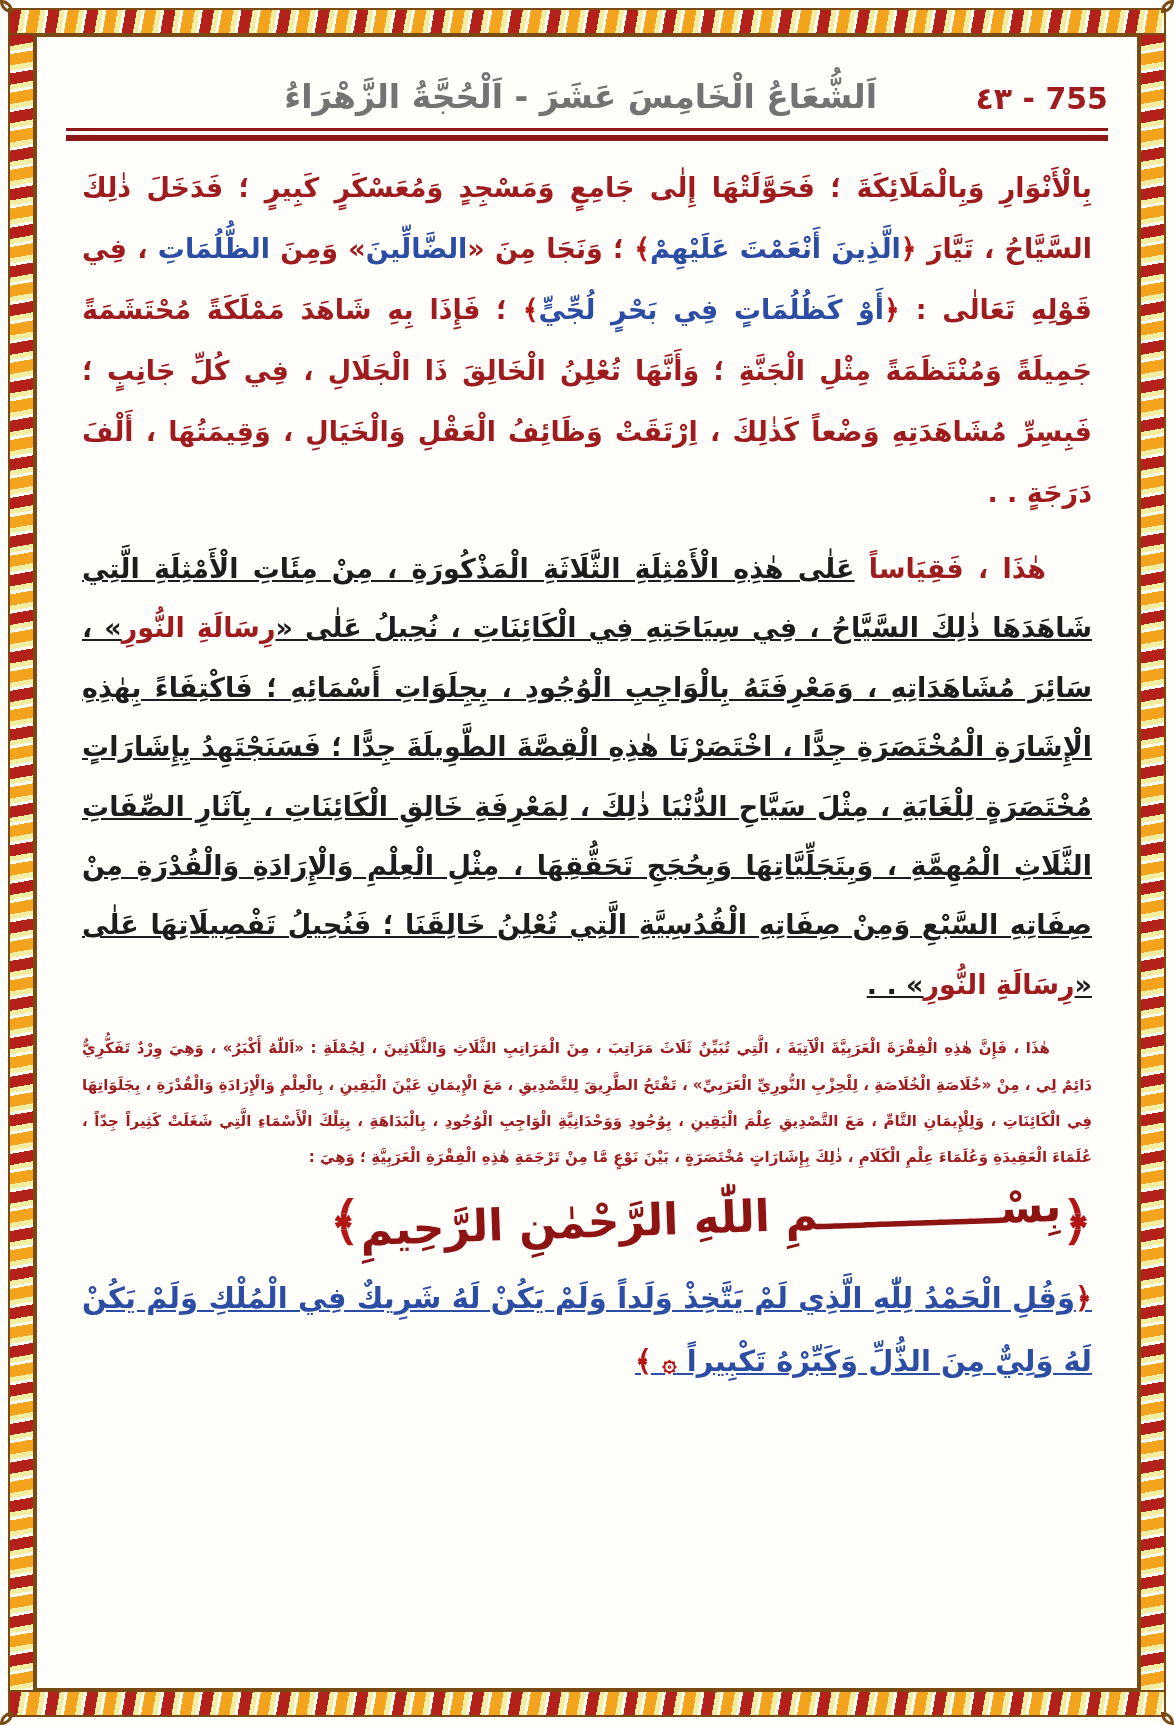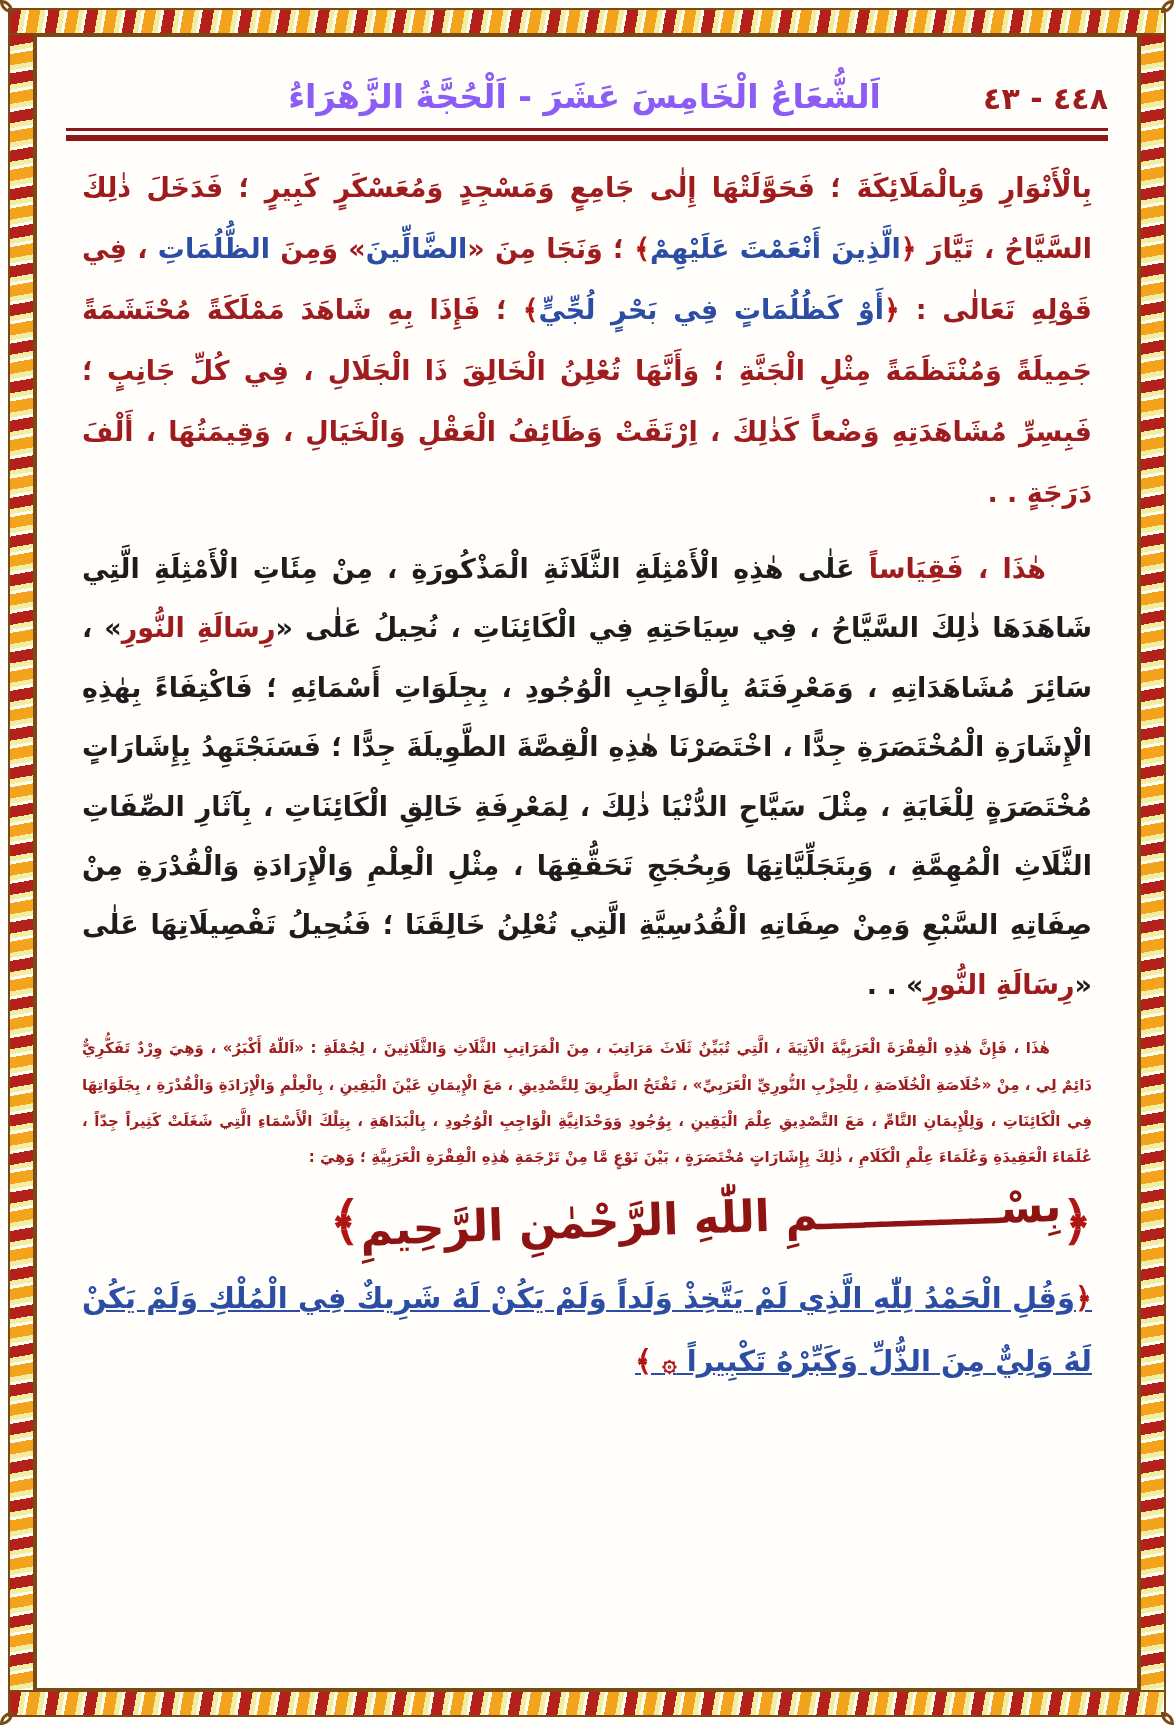--- a/index.html
+++ b/index.html
@@ -53,37 +53,37 @@
     position:absolute;top:50px;right:66px;left:66px;bottom:42px;
     direction:rtl;
   }
   .header-row{display:flex;align-items:flex-end;min-height:66px;}
   .page-num{
     font-size:30px;font-weight:bold;color:#9e1b1e;
     white-space:nowrap;letter-spacing:2px;
   }
   .page-title{
     margin:0 auto;padding-left:120px;
-    font-size:33px;font-weight:bold;color:#8b5cf6;
+    font-size:33px;font-weight:bold;color:#737373;
     white-space:nowrap;
   }
   .rule{
     margin-top:12px;height:4px;
     border-top:3px solid #8c1818;
     border-bottom:6px solid #8c1818;
   }
 
   .body-text{margin-top:16px;}
   p.para{margin:16px;text-align:justify;font-weight:bold;}
   .p-lead {font-size:27px;line-height:2.26;color:#9e1b1e;}
   .p-mid  {font-size:27px;line-height:2.20;color:#1e1c1c;text-indent:46px;margin-top:14px;}
   .p-small{font-size:15px;line-height:2.42;color:#9e1b1e;text-indent:42px;margin-top:18px;}
 
   .seg-red{color:#9e1b1e;}
-  .seg-black{color:#1e1c1c;}
+  .seg-black{color:#1e1c1c;text-decoration:underline;}
   .seg-blue{color:#2b4da3;}
   .seg-ornate{color:#b31515;}
   .seg-rosette{color:#b31515;font-size:0.85em;}
 
   .p-bismillah{
     margin:44px 0 0 0;text-align:center;
     font-size:44px;font-weight:bold;color:#8e1414;
   }
   .p-bismillah .seg-red{
     display:inline-block;transform:rotate(-2deg);
@@ -107,21 +107,21 @@
   <div class="b-strip b-right"></div>
   <div class="inner-frame"></div>
   <div class="corner-hook ch-tl"></div>
   <div class="corner-hook ch-tr"></div>
   <div class="corner-hook ch-bl"></div>
   <div class="corner-hook ch-br"></div>
 
   <div class="content">
 
     <div class="header-row">
-      <span class="page-num">٤٤٨ - ٤٣</span>
+      <span class="page-num">755 - ٤٣</span>
       <span class="page-title">اَلشُّعَاعُ الْخَامِسَ عَشَرَ - اَلْحُجَّةُ الزَّهْرَاءُ</span>
     </div>
 
     <div class="rule"></div>
 
     <div class="body-text">
         <p class="para p-lead"><span class="seg-red">بِالْأَنْوَارِ وَبِالْمَلَائِكَةَ ؛ فَحَوَّلَتْهَا إِلٰى جَامِعٍ وَمَسْجِدٍ وَمُعَسْكَرٍ كَبِيرٍ ؛ فَدَخَلَ ذٰلِكَ السَّيَّاحُ ، تَيَّارَ </span><span class="seg-ornate">﴿</span><span class="seg-blue">الَّذِينَ أَنْعَمْتَ عَلَيْهِمْ</span><span class="seg-ornate">﴾</span><span class="seg-red"> ؛ وَنَجَا مِنَ «</span><span class="seg-blue">الضَّالِّينَ</span><span class="seg-red">» وَمِنَ </span><span class="seg-blue">الظُّلُمَاتِ</span><span class="seg-red"> ، فِي قَوْلِهِ تَعَالٰى : </span><span class="seg-ornate">﴿</span><span class="seg-blue">أَوْ كَظُلُمَاتٍ فِي بَحْرٍ لُجِّيٍّ</span><span class="seg-ornate">﴾</span><span class="seg-red"> ؛ فَإِذَا بِهِ شَاهَدَ مَمْلَكَةً مُحْتَشَمَةً جَمِيلَةً وَمُنْتَظَمَةً مِثْلِ الْجَنَّةِ ؛ وَأَنَّهَا تُعْلِنُ الْخَالِقَ ذَا الْجَلَالِ ، فِي كُلِّ جَانِبٍ ؛ فَبِسِرِّ مُشَاهَدَتِهِ وَضْعاً كَذٰلِكَ ، اِرْتَقَتْ وَظَائِفُ الْعَقْلِ وَالْخَيَالِ ، وَقِيمَتُهَا ، أَلْفَ دَرَجَةٍ . .</span></p>
         <p class="para p-mid"><span class="seg-red">هٰذَا ، فَقِيَاساً </span><span class="seg-black">عَلٰى هٰذِهِ الْأَمْثِلَةِ الثَّلَاثَةِ الْمَذْكُورَةِ ، مِنْ مِئَاتِ الْأَمْثِلَةِ الَّتِي شَاهَدَهَا ذٰلِكَ السَّيَّاحُ ، فِي سِيَاحَتِهِ فِي الْكَائِنَاتِ ، نُحِيلُ عَلٰى «</span><span class="seg-red">رِسَالَةِ النُّورِ</span><span class="seg-black">» ، سَائِرَ مُشَاهَدَاتِهِ ، وَمَعْرِفَتَهُ بِالْوَاجِبِ الْوُجُودِ ، بِجِلَوَاتِ أَسْمَائِهِ ؛ فَاكْتِفَاءً بِهٰذِهِ الْإِشَارَةِ الْمُخْتَصَرَةِ جِدًّا ، اخْتَصَرْنَا هٰذِهِ الْقِصَّةَ الطَّوِيلَةَ جِدًّا ؛ فَسَنَجْتَهِدُ بِإِشَارَاتٍ مُخْتَصَرَةٍ لِلْغَايَةِ ، مِثْلَ سَيَّاحِ الدُّنْيَا ذٰلِكَ ، لِمَعْرِفَةِ خَالِقِ الْكَائِنَاتِ ، بِآثَارِ الصِّفَاتِ الثَّلَاثِ الْمُهِمَّةِ ، وَبِتَجَلِّيَّاتِهَا وَبِحُجَجِ تَحَقُّقِهَا ، مِثْلِ الْعِلْمِ وَالْإِرَادَةِ وَالْقُدْرَةِ مِنْ صِفَاتِهِ السَّبْعِ وَمِنْ صِفَاتِهِ الْقُدُسِيَّةِ الَّتِي تُعْلِنُ خَالِقَنَا ؛ فَنُحِيلُ تَفْصِيلَاتِهَا عَلٰى «</span><span class="seg-red">رِسَالَةِ النُّورِ</span><span class="seg-black">» . .</span></p>
         <p class="para p-small"><span class="seg-red">هٰذَا ، فَإِنَّ هٰذِهِ الْفِقْرَةَ الْعَرَبِيَّةَ الْآتِيَةَ ، الَّتِي تُبَيِّنُ ثَلَاثَ مَرَاتِبَ ، مِنَ الْمَرَاتِبِ الثَّلَاثِ وَالثَّلَاثِينَ ، لِجُمْلَةِ : «اَللّٰهُ أَكْبَرُ» ، وَهِيَ وِرْدٌ تَفَكُّرِيٌّ دَائِمٌ لِي ، مِنْ «خُلَاصَةِ الْخُلَاصَةِ ، لِلْحِزْبِ النُّورِيِّ الْعَرَبِيِّ» ، تَفْتَحُ الطَّرِيقَ لِلتَّصْدِيقِ ، مَعَ الْإِيمَانِ عَيْنَ الْيَقِينِ ، بِالْعِلْمِ وَالْإِرَادَةِ وَالْقُدْرَةِ ، بِجَلَوَاتِهَا فِي الْكَائِنَاتِ ، وَلِلْإِيمَانِ التَّامِّ ، مَعَ التَّصْدِيقِ عِلْمَ الْيَقِينِ ، بِوُجُودِ وَوَحْدَانِيَّةِ الْوَاجِبِ الْوُجُودِ ، بِالْبَدَاهَةِ ، بِتِلْكَ الْأَسْمَاءِ الَّتِي شَغَلَتْ كَثِيراً جِدّاً ، عُلَمَاءَ الْعَقِيدَةِ وَعُلَمَاءَ عِلْمِ الْكَلَامِ ، ذٰلِكَ بِإِشَارَاتٍ مُخْتَصَرَةٍ ، بَيْنَ نَوْعٍ مَّا مِنْ تَرْجَمَةِ هٰذِهِ الْفِقْرَةِ الْعَرَبِيَّةِ ؛ وَهِيَ :</span></p>
         <p class="para p-bismillah"><span class="seg-ornate">﴿</span><span class="seg-red">بِسْــــــــــــمِ اللّٰهِ الرَّحْمٰنِ الرَّحِيمِ</span><span class="seg-ornate">﴾</span></p>

